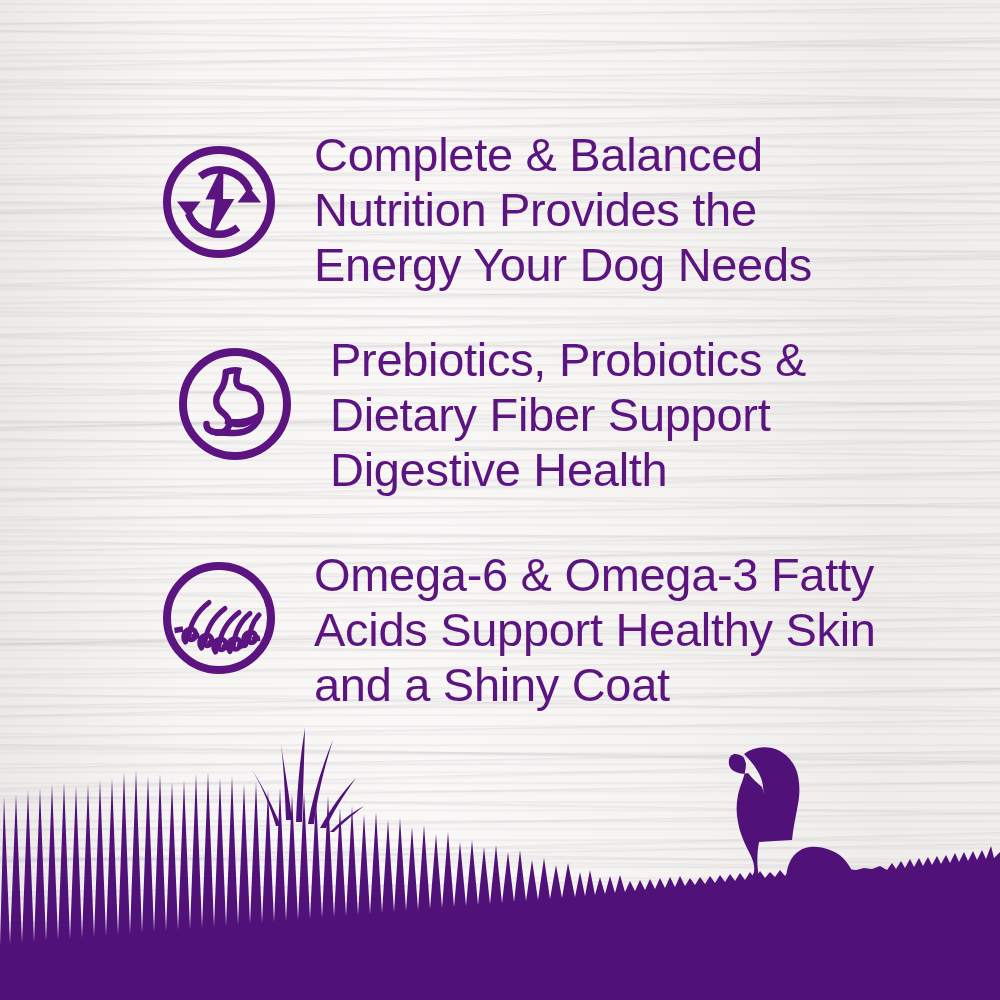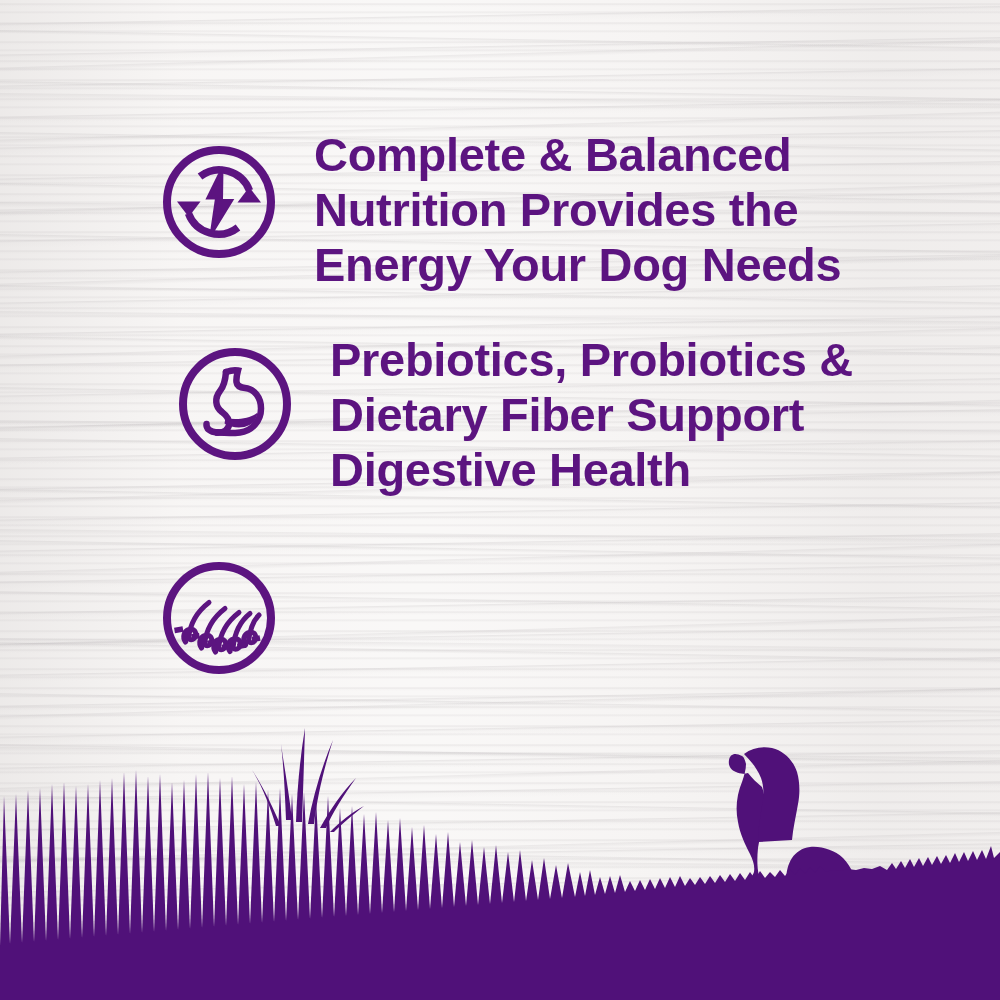--- a/index.html
+++ b/index.html
@@ -99,21 +99,21 @@
   .benefit-row.r1 .icon-wrap { margin-top:13px; }
   .benefit-row.r2 .icon-wrap { margin-top:12px; }
 
   .icon-wrap svg { display:block; width:118px; height:118px; }
 
   .benefit-text {
     margin-left:36px;
     color:#5c1480;
     font-size:47px;
     line-height:55px;
-    font-weight:bold;
+    font-weight:normal;
     letter-spacing:-0.3px;
     white-space:pre-line;
     max-width:620px;
   }
 
   
   .foreground {
     position:absolute;
     left:0; bottom:0;
     width:1000px; height:300px;
@@ -203,20 +203,23 @@
 
             <line x1="14.5" y1="71.5" x2="23" y2="70"></line>
             <line x1="31.5" y1="78" x2="39.5" y2="76.5"></line>
             <line x1="47.5" y1="84.5" x2="56" y2="83"></line>
             <line x1="62" y1="88.5" x2="70.5" y2="87"></line>
             <line x1="77.5" y1="87.5" x2="86" y2="86"></line>
             <line x1="92" y1="80.5" x2="100" y2="79"></line>
           </g>
         </svg>
       </div>
+      <div class="benefit-text">Omega-6 &amp; Omega-3 Fatty
+Acids Support Healthy Skin
+and a Shiny Coat</div>
     </div>
 
   </div>
 
   <div class="foreground">
     <svg viewBox="0 0 1000 300" xmlns="http://www.w3.org/2000/svg" preserveAspectRatio="none">
 
       <g fill="#501179">
         <path d="M286 120 C285 95 284 70 281 44 C284 66 289 92 292 120 Z"></path>
         <path d="M296 122 C297 90 300 58 305 28 C304 62 303 94 302 122 Z"></path>

